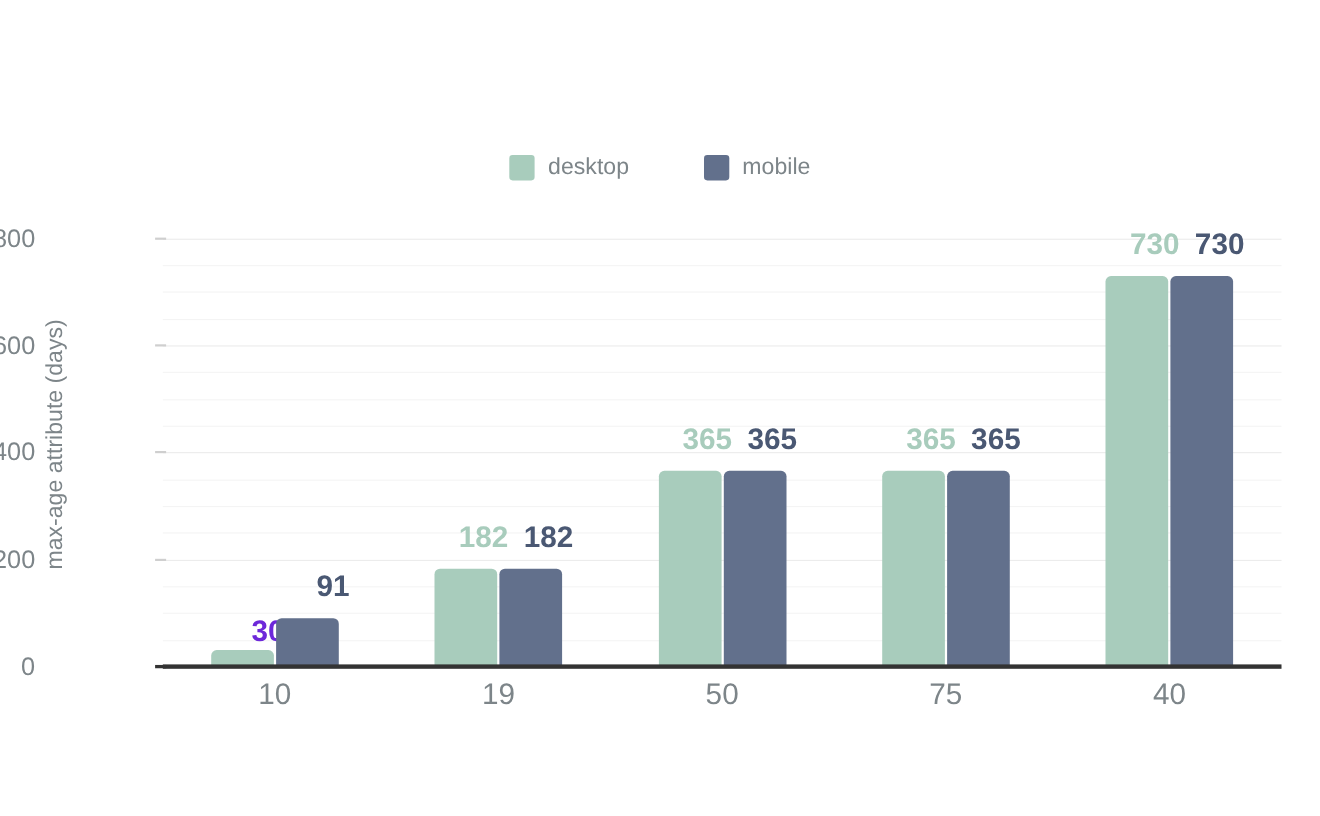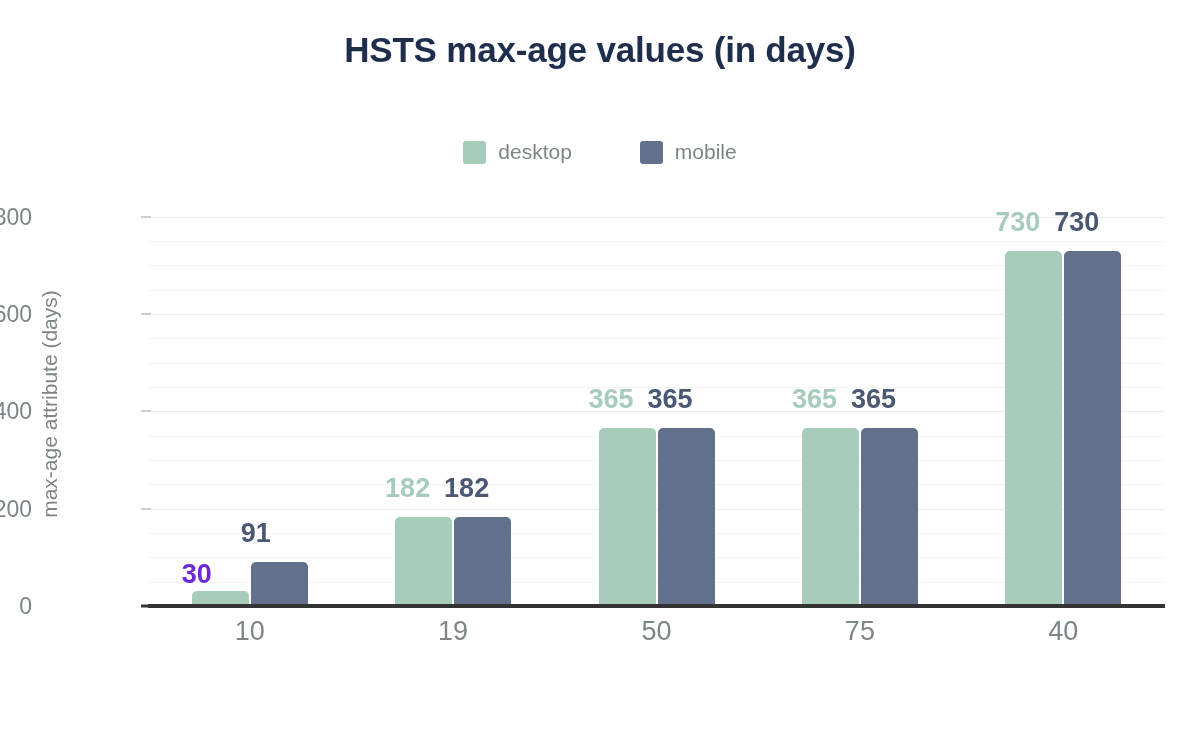--- a/index.html
+++ b/index.html
@@ -109,21 +109,21 @@
   }
   .bar {
     position: absolute;
     bottom: 0;
     border-radius: 5px 5px 0 0;
   }
   .bar-label {
     position: absolute;
     font-size: 27px;
     font-weight: bold;
-    text-align: left;
+    text-align: right;
     white-space: nowrap;
   }
 
   
   .ytick {
     position: absolute;
     right: 1168px;
     width: 80px;
     text-align: right;
     font-size: 23px;
@@ -170,21 +170,20 @@
     transform-origin: 0 0;
     transform: translate(38px, 606px) rotate(-90deg);
     white-space: nowrap;
   }
 </style>
 </head>
 <body>
 
 <div id="chart-root">
 
-  <div class="chart-title">HSTS max-age values (in days)</div>
 
   <div class="legend" id="legend">
       <div class="legend-item">
         <span class="legend-swatch" style="background: rgb(168, 204, 188);"></span>
         <span class="legend-label">desktop</span>
       </div>
       <div class="legend-item">
         <span class="legend-swatch" style="background: rgb(98, 112, 140);"></span>
         <span class="legend-label">mobile</span>
       </div>

